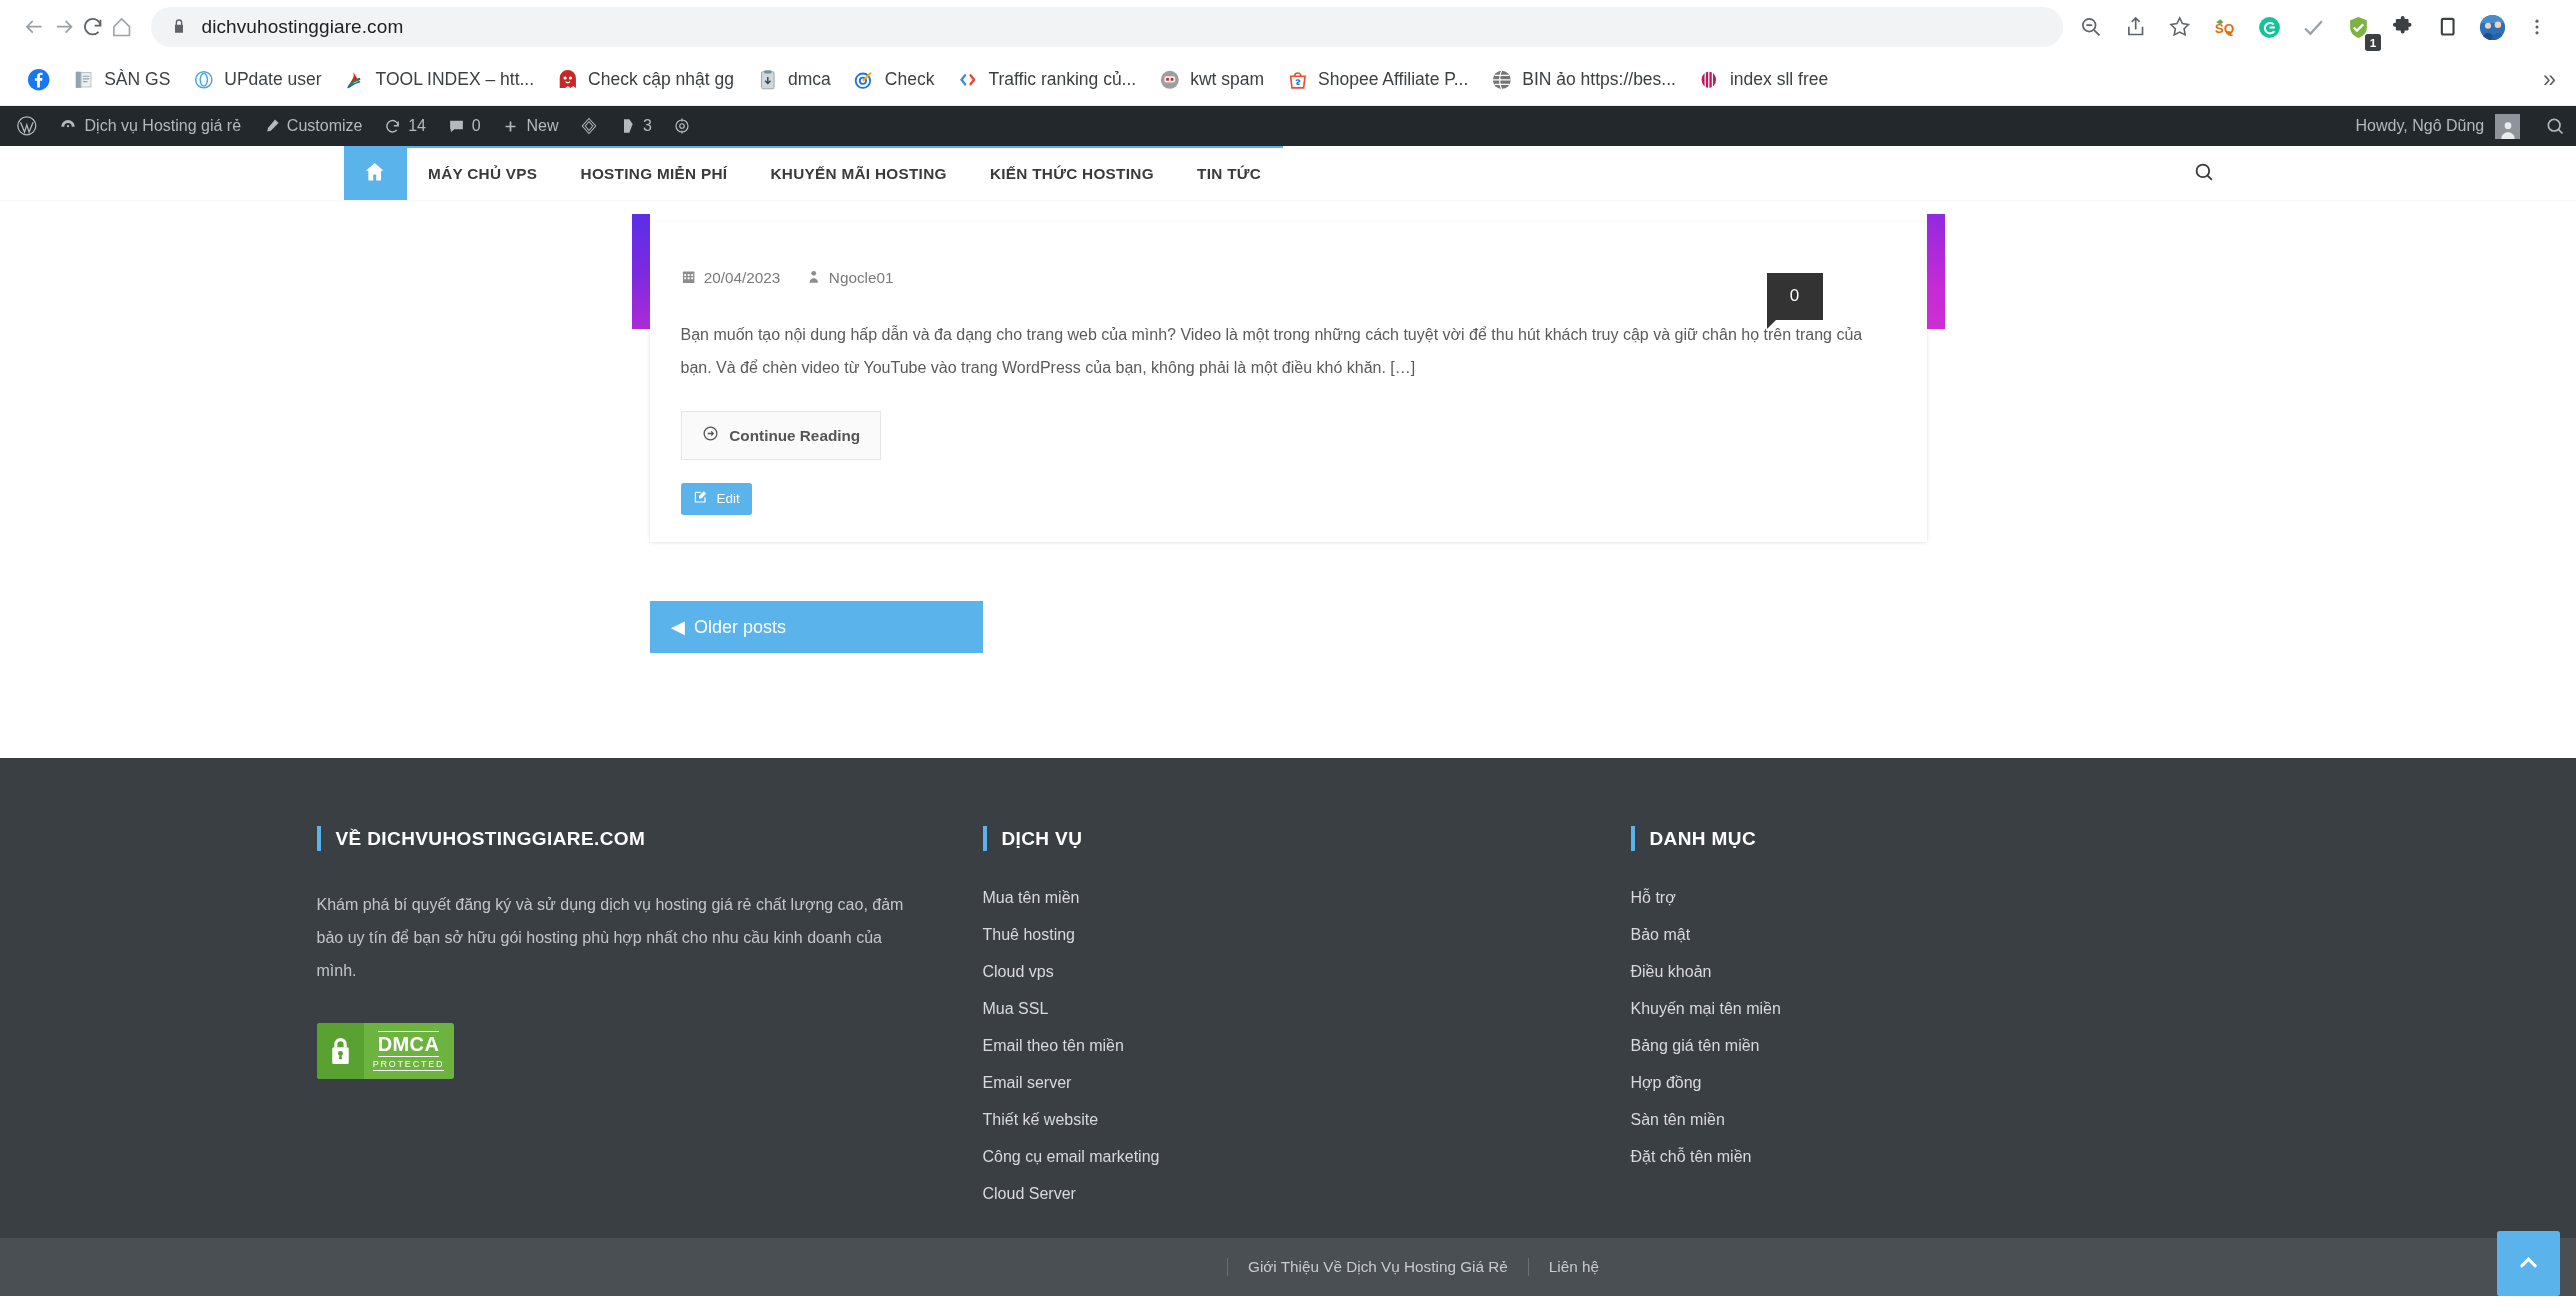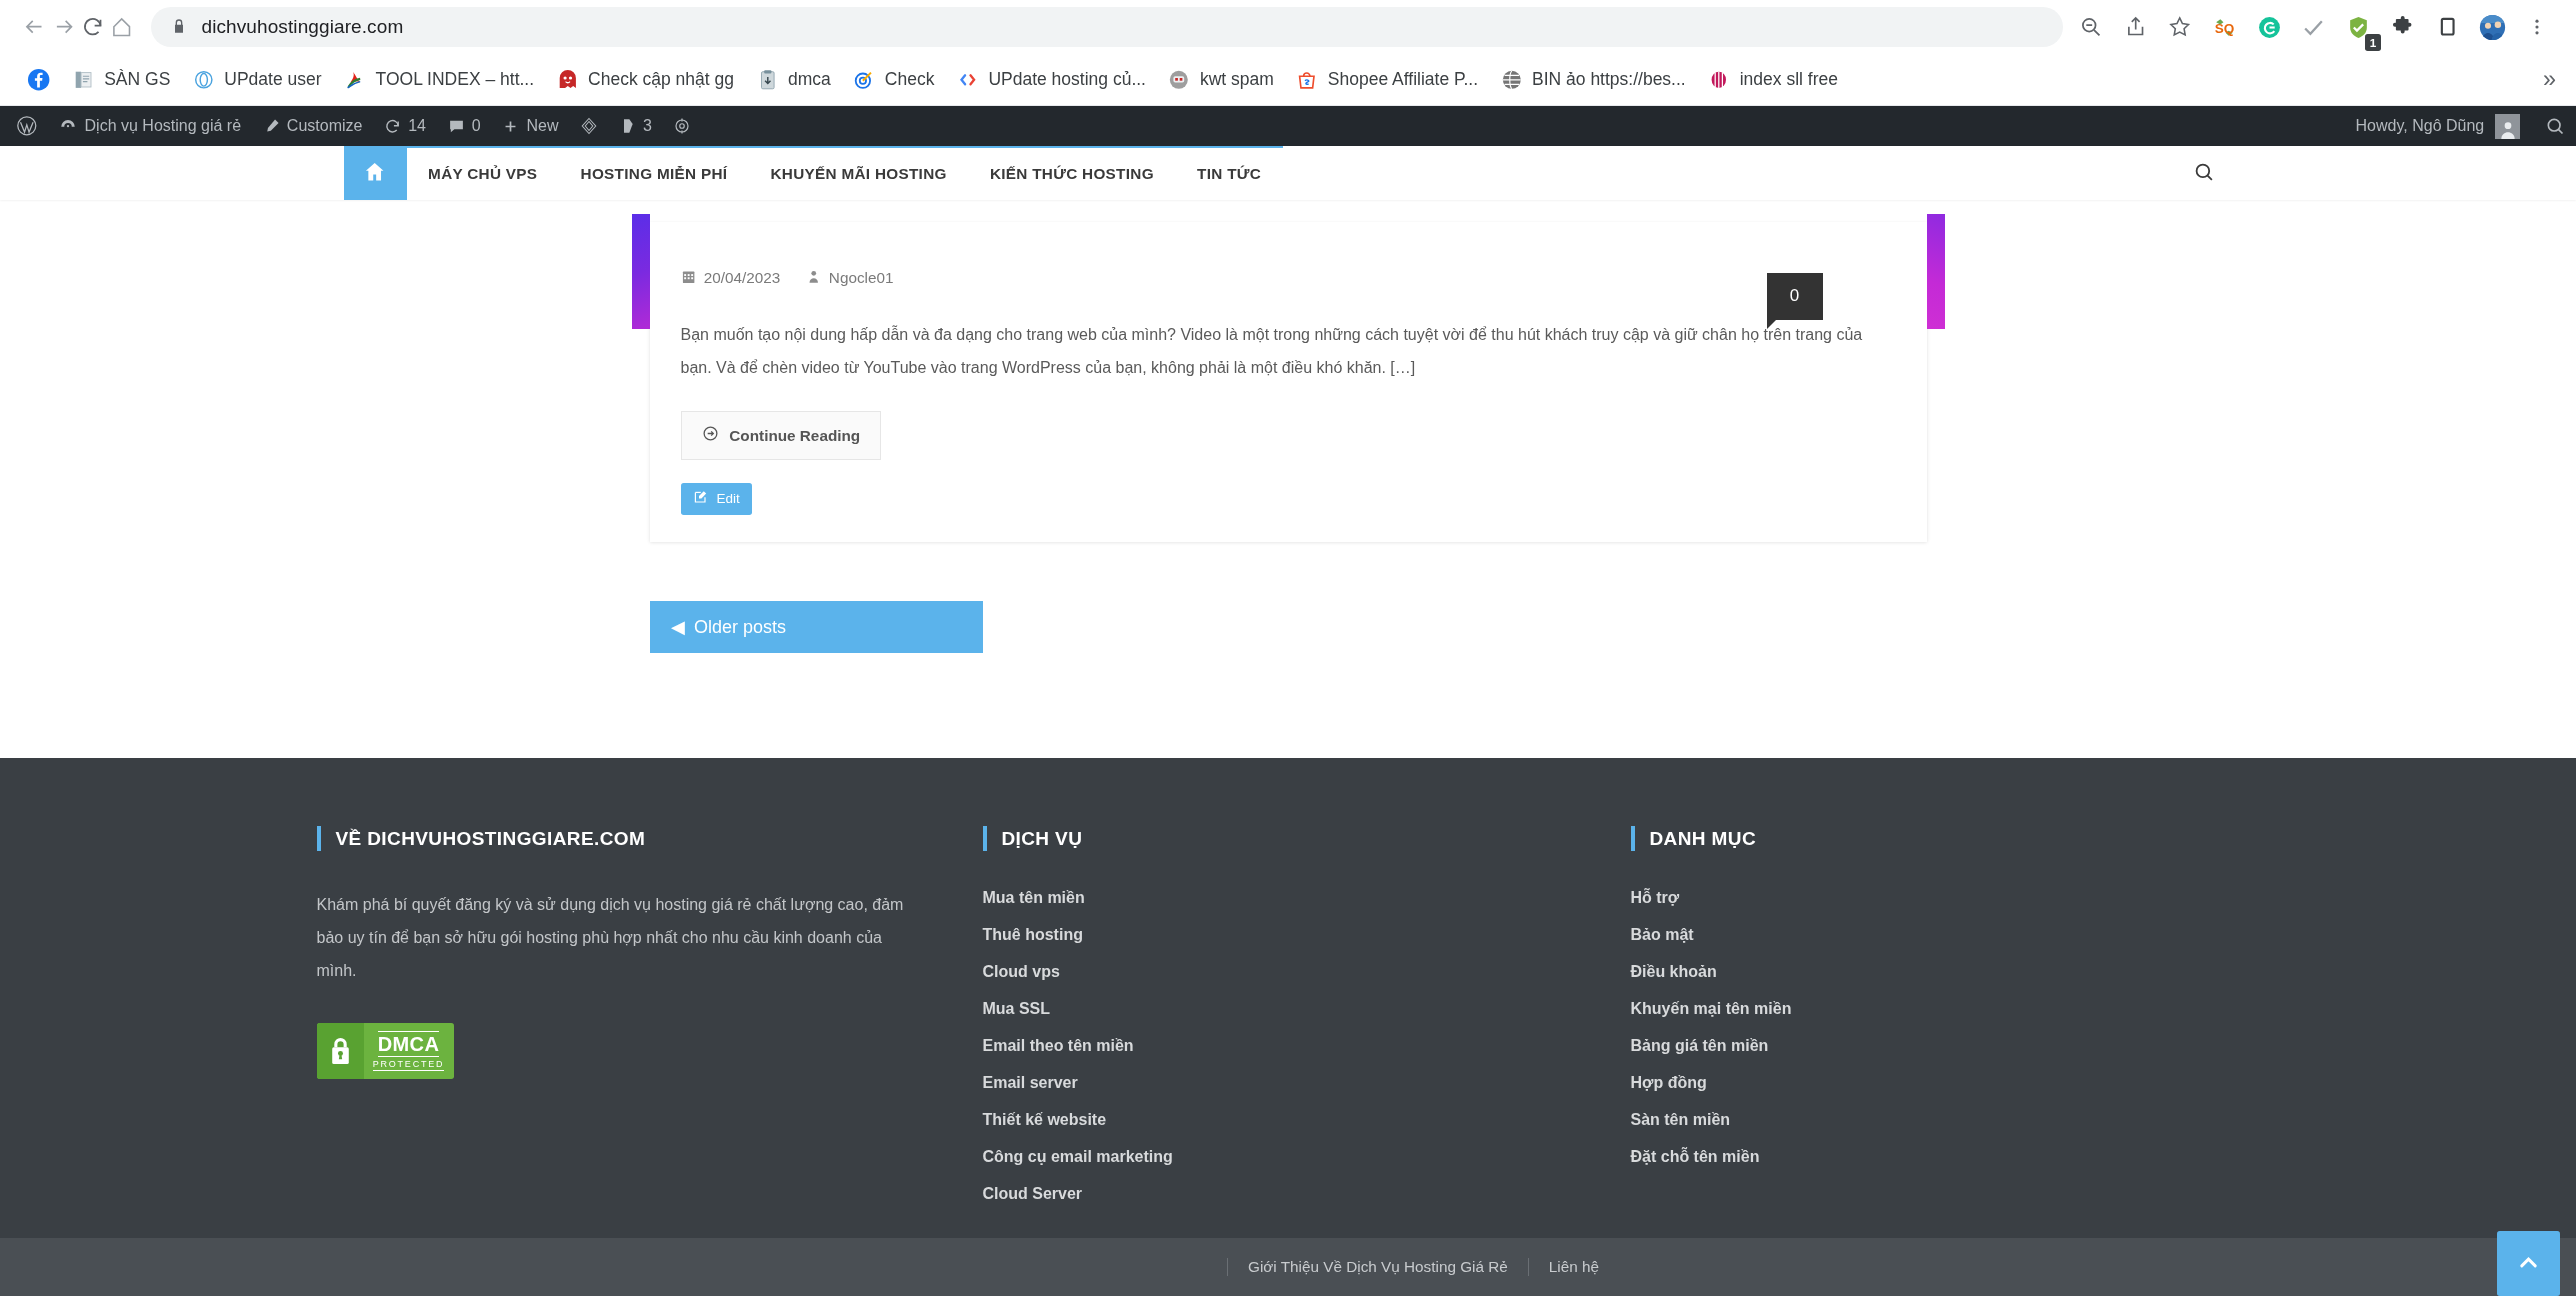--- a/index.html
+++ b/index.html
@@ -306,21 +306,21 @@
     padding: 0 7.2px;
   }
   .dmca-main { font-size: 20px; font-weight:bold; letter-spacing:0.4px;
     border-top:1.8px solid #fff; border-bottom:1.8px solid #fff; padding:1.8px 0; }
   .dmca-sub { font-size: 9px; letter-spacing:1.8px; margin-top:2.7px;
     border-bottom:1.8px solid #fff; padding-bottom:1.8px; }
   .flink {
     display: block;
     color: #d8dadc;
     font-size: 16px;
-    font-weight: bold;
+    font-weight: normal;
     margin-bottom: 19px;
   }
 
   .footer-bottom {
     background: #4a4f54;
     height: 58px;
     display: flex; align-items: center; justify-content: center;
     position: relative;
   }
   .fb-links { display:flex; align-items:center; gap: 0; margin-left: 270px; }
@@ -531,21 +531,21 @@
     <span class="bm-label">Check</span>
   </div>
 
   <div class="bm">
     <span class="bm-ico">
       <svg width="21.6" height="21.6" viewBox="0 0 24 24" fill="none" stroke-width="2.6" stroke-linecap="round">
           <path d="M9 7l-4 5 4 5" stroke="#4285f4"></path>
           <path d="M15 7l4 5-4 5" stroke="#ea4335"></path>
         </svg>
     </span>
-    <span class="bm-label">UPdate hosting củ...</span>
+    <span class="bm-label">Traffic ranking củ...</span>
   </div>
 
   <div class="bm">
     <span class="bm-ico">
       <svg width="21.6" height="21.6" viewBox="0 0 24 24">
           <circle cx="12" cy="12" r="10" fill="#9e9e9e"></circle>
           <rect x="6" y="8" width="12" height="7" rx="2" fill="#eceff1"></rect>
           <rect x="8" y="10" width="3" height="3" fill="#c62828"></rect>
           <rect x="13" y="10" width="3" height="3" fill="#c62828"></rect>
         </svg>

